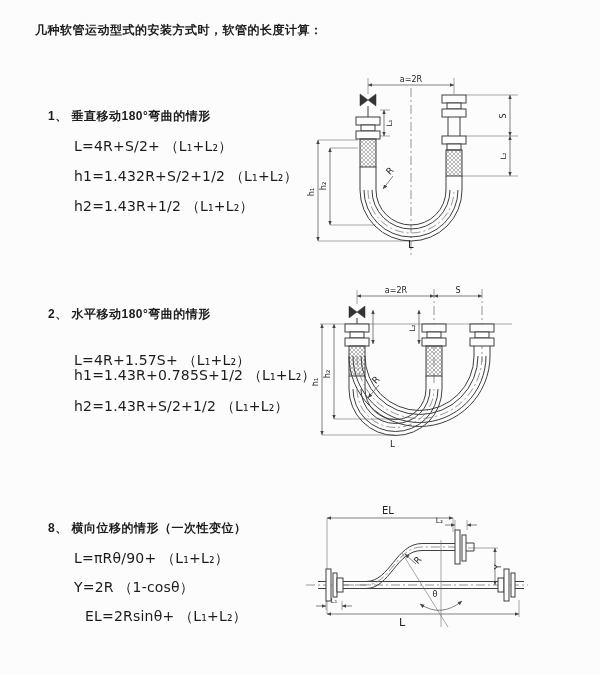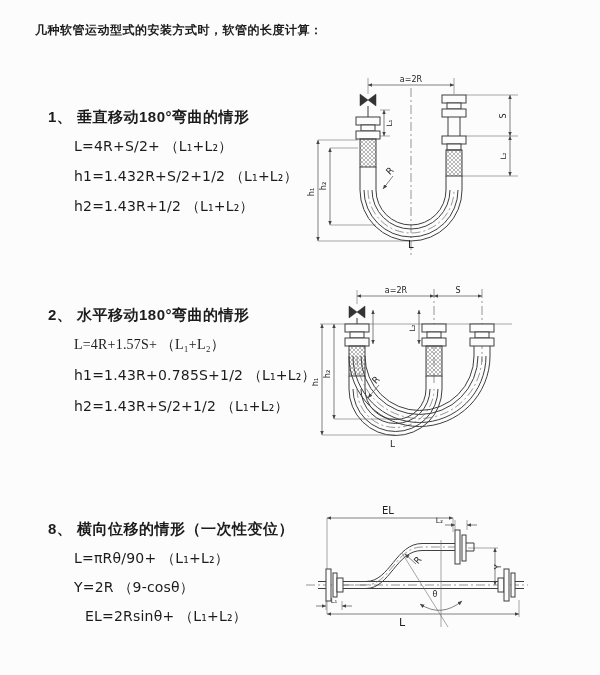--- a/index.html
+++ b/index.html
@@ -3,48 +3,48 @@
 <meta charset="utf-8">
 <style>
   html,body{margin:0;padding:0;}
   body{
     width:600px;height:675px;position:relative;overflow:hidden;
     background:#fcfcfc;color:#1c1c1c;
     font-family:"Liberation Sans","DejaVu Sans",sans-serif;
   }
   .abs{position:absolute;}
   .title{left:35px;top:22px;font-size:12px;font-weight:bold;letter-spacing:.5px;}
-  .heading{font-size:15px;font-weight:bold;letter-spacing:.5px;}
+  .heading{font-size:12px;font-weight:bold;letter-spacing:.5px;}
   .formula{font-size:14px;font-weight:400;font-family:"DejaVu Sans","Liberation Sans",sans-serif;letter-spacing:.2px;}
   svg text{font-family:"DejaVu Sans","Liberation Sans",sans-serif;fill:#222;}
   .ol{fill:none;stroke:#3f3f3f;stroke-width:1;}
   .fl{fill:#fcfcfc;stroke:#3f3f3f;stroke-width:1;}
   .dim{fill:none;stroke:#4c4c4c;stroke-width:.7;}
   .thin{fill:none;stroke:#6b6b6b;stroke-width:.6;}
   .cl{fill:none;stroke:#6b6b6b;stroke-width:.7;stroke-dasharray:9 3 2 3;}
   .valve{fill:#333;stroke:#333;stroke-width:.5;}
 </style>
 </head>
 <body>
 
 <div class="abs title">几种软管运动型式的安装方式时，软管的长度计算：</div>
 
 <div class="abs heading" style="left:48px;top:108px;">1、 垂直移动180°弯曲的情形</div>
 <div class="abs formula" style="left:74px;top:138px;">L=4R+S/2+ （L₁+L₂）</div>
 <div class="abs formula" style="left:74px;top:168px;">h1=1.432R+S/2+1/2 （L₁+L₂）</div>
 <div class="abs formula" style="left:74px;top:198px;">h2=1.43R+1/2 （L₁+L₂）</div>
 
 <div class="abs heading" style="left:48px;top:306px;text-align:center;">2、 水平移动180°弯曲的情形</div>
-<div class="abs formula" style="left:74px;top:336px;font-family:Liberation Serif, serif;">L=4R+1.57S+ （L₁+L₂）</div>
+<div class="abs formula" style="left:74px;top:352px;">L=4R+1.57S+ （L₁+L₂）</div>
 <div class="abs formula" style="left:74px;top:367px;">h1=1.43R+0.785S+1/2 （L₁+L₂）</div>
 <div class="abs formula" style="left:74px;top:398px;">h2=1.43R+S/2+1/2 （L₁+L₂）</div>
 
 <div class="abs heading" style="left:48px;top:520px;">8、 横向位移的情形（一次性变位）</div>
 <div class="abs formula" style="left:74px;top:550px;">L=πRθ/90+ （L₁+L₂）</div>
-<div class="abs formula" style="left:74px;top:579px;">Y=2R （9-cosθ）</div>
+<div class="abs formula" style="left:74px;top:579px;">Y=2R （1-cosθ）</div>
 <div class="abs formula" style="left:74px;top:608px;margin-left:11px;">EL=2Rsinθ+ （L₁+L₂）</div>
 
 <svg class="abs" style="left:306px;top:70px;" width="218" height="192" viewBox="0 0 218 192">
   <defs>
     <marker id="a1" viewBox="0 0 10 10" refX="9" refY="5" markerWidth="7" markerHeight="7" orient="auto-start-reverse">
       <path d="M0,1 L9,5 L0,9 z" fill="#444"></path>
     </marker>
     <pattern id="h1p" width="4" height="4" patternUnits="userSpaceOnUse">
       <path d="M0,4 L4,0 M0,0 L4,4" stroke="#8a8a8a" stroke-width="0.6"></path>
     </pattern>

